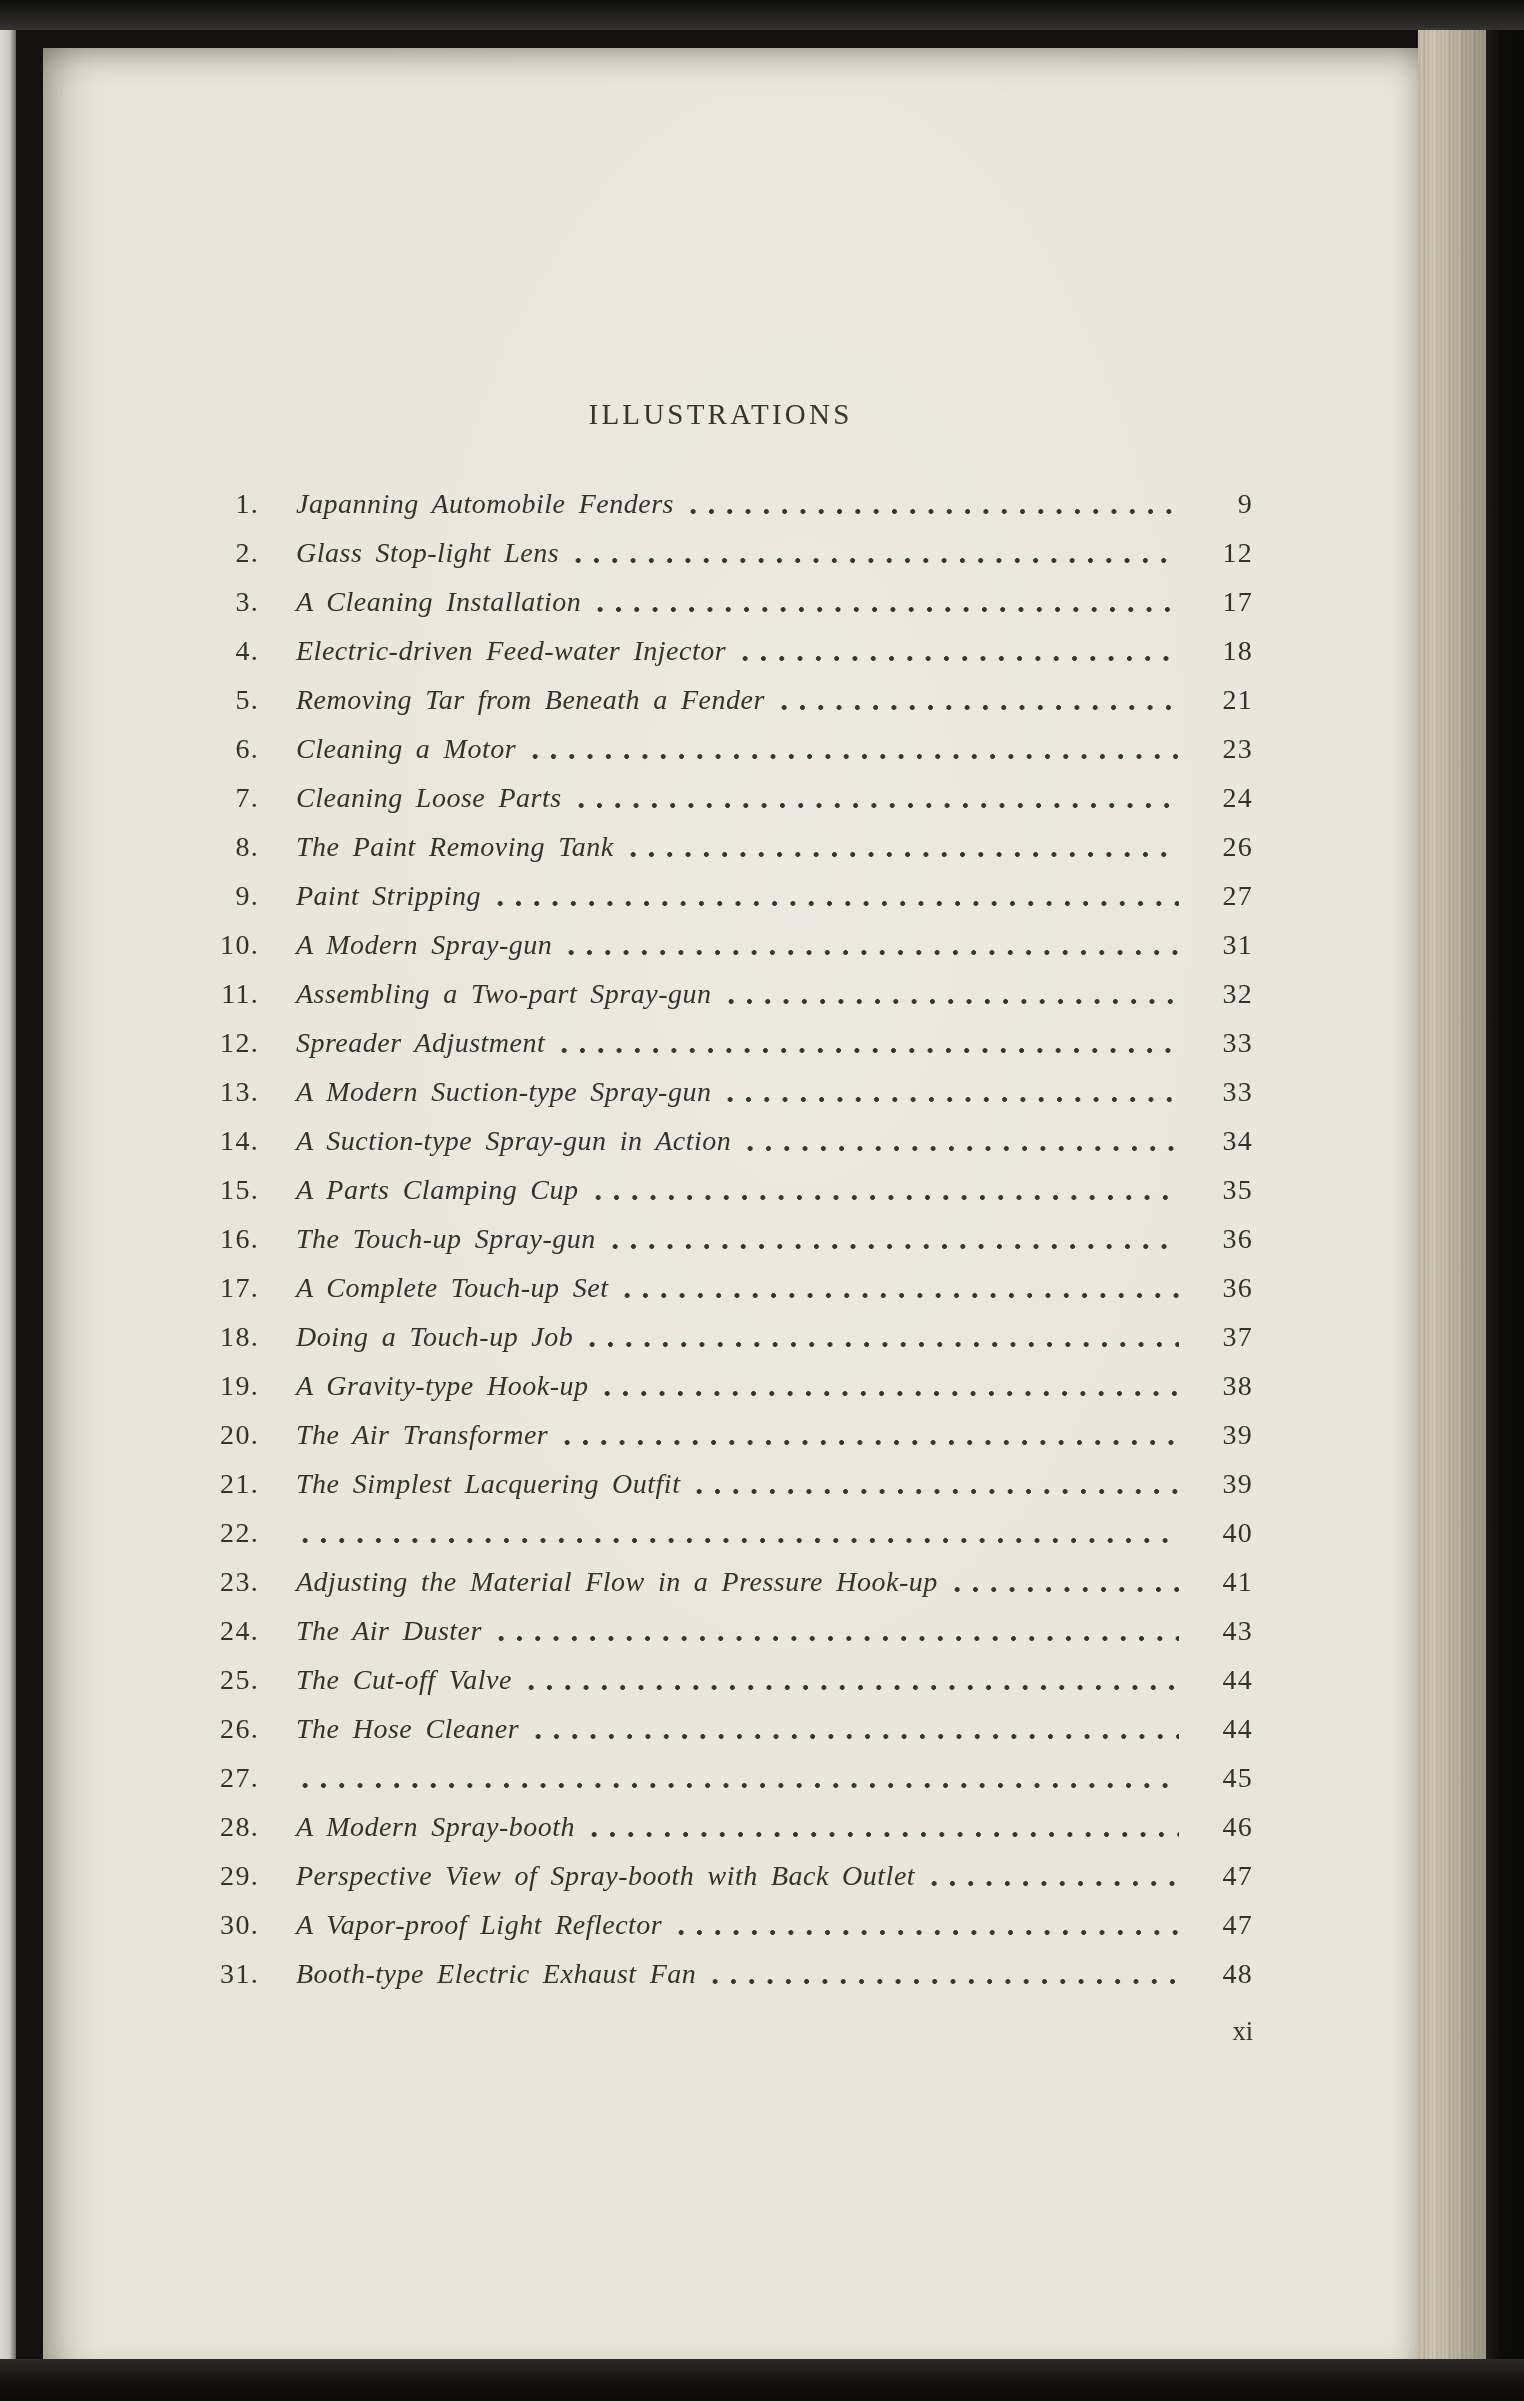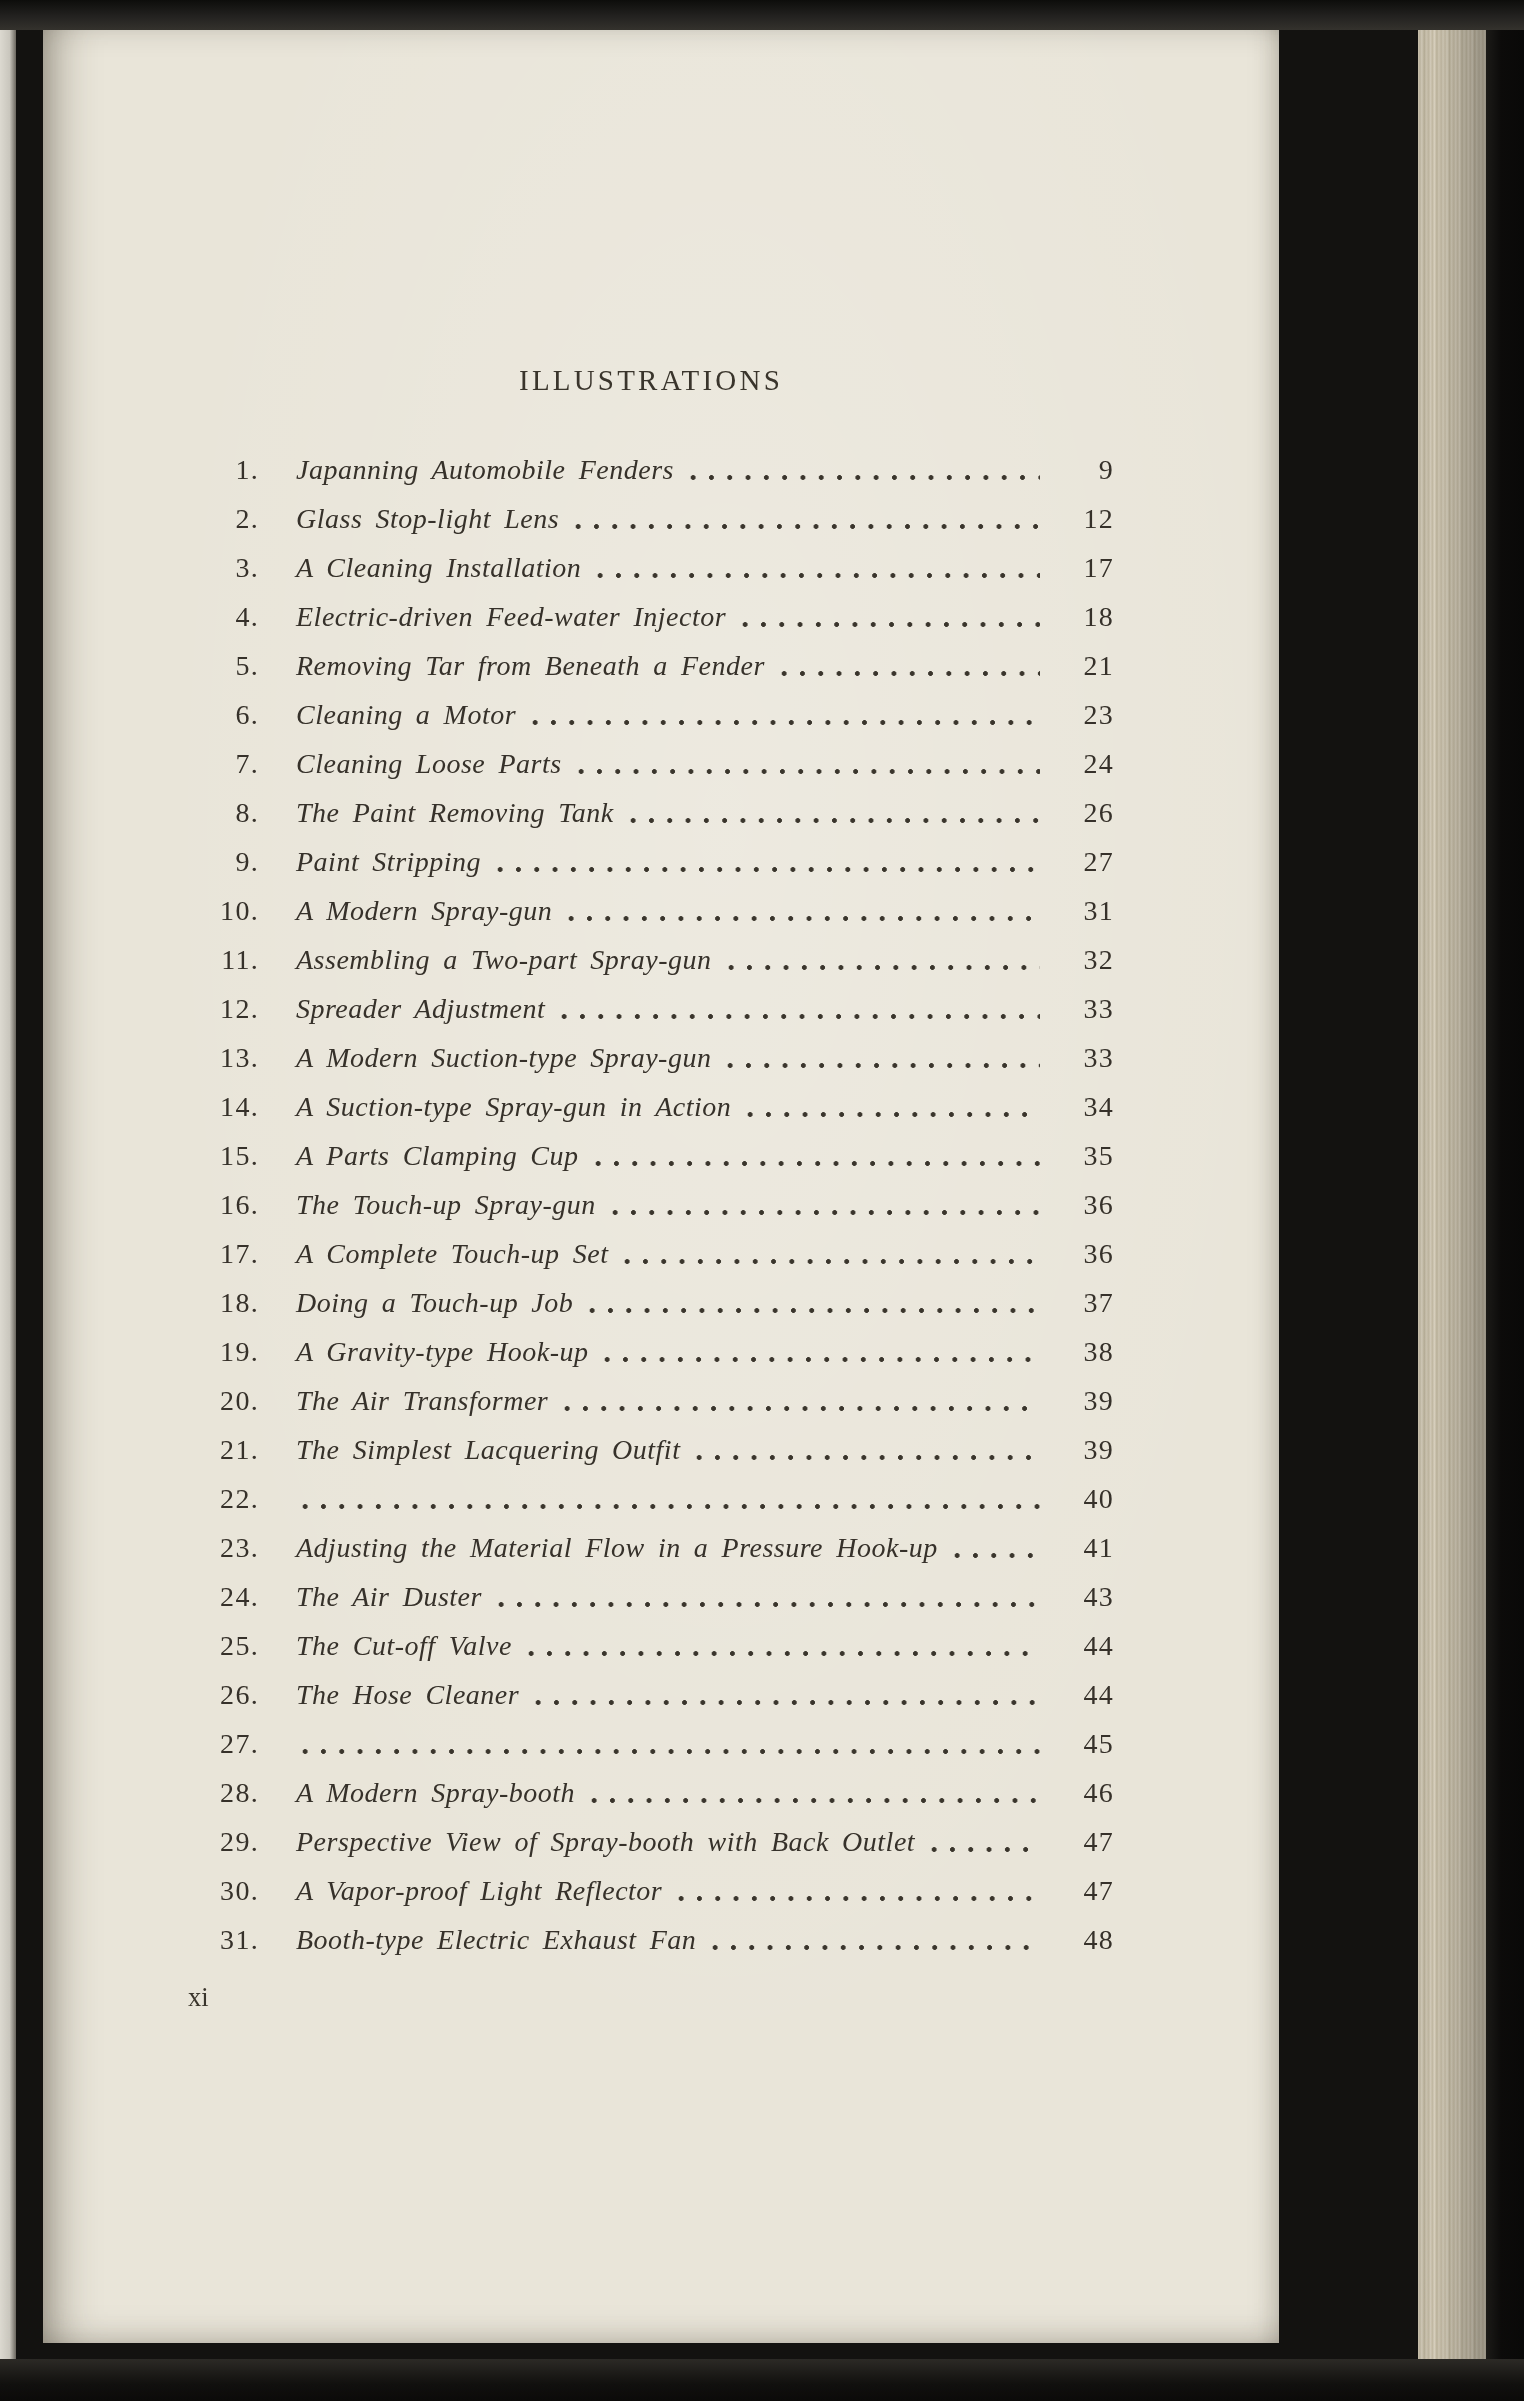--- a/index.html
+++ b/index.html
@@ -56,22 +56,22 @@
     position: absolute;
     left: 1486px; top: 0;
     width: 38px; height: 100%;
     background: linear-gradient(90deg, #1c1b18 0%, #0c0b0a 40%, #090908 100%);
     z-index: 4;
   }
 
   
   .paper {
     position: absolute;
-    left: 43px; top: 14px;
-    width: 1236px; height: 2329px;
+    left: 43px; top: 48px;
+    width: 1375px; height: 2329px;
     box-sizing: border-box;
     background:
       radial-gradient(ellipse at 55% 35%, rgba(255,255,255,0.18) 0%, rgba(255,255,255,0) 60%),
       #e9e5d9;
     box-shadow:
       inset 34px 0 44px -21.4px rgba(60, 52, 38, 0.40),
       inset -16.4px 0 30px -15px rgba(60, 52, 38, 0.22),
       inset 0 21.4px 38px -21.4px rgba(40, 36, 28, 0.45),
       inset 0 -19px 38px -21.4px rgba(60, 52, 38, 0.25);
     padding: 350px 165px 0 145px;
@@ -129,21 +129,21 @@
 
   .entry-page {
     flex: 0 0 61px;
     width: 61px;
     text-align: right;
     letter-spacing: 1.3px;
   }
 
   .folio {
     margin-top: 17.6px;
-    text-align: left;
+    text-align: right;
     font-size: 26.5px;
     color: #3a352c;
   }
 </style>
 </head>
 <body>
 
 <div class="left-page-edge"></div>
 <div class="top-binding"></div>
 <div class="bottom-binding"></div>

